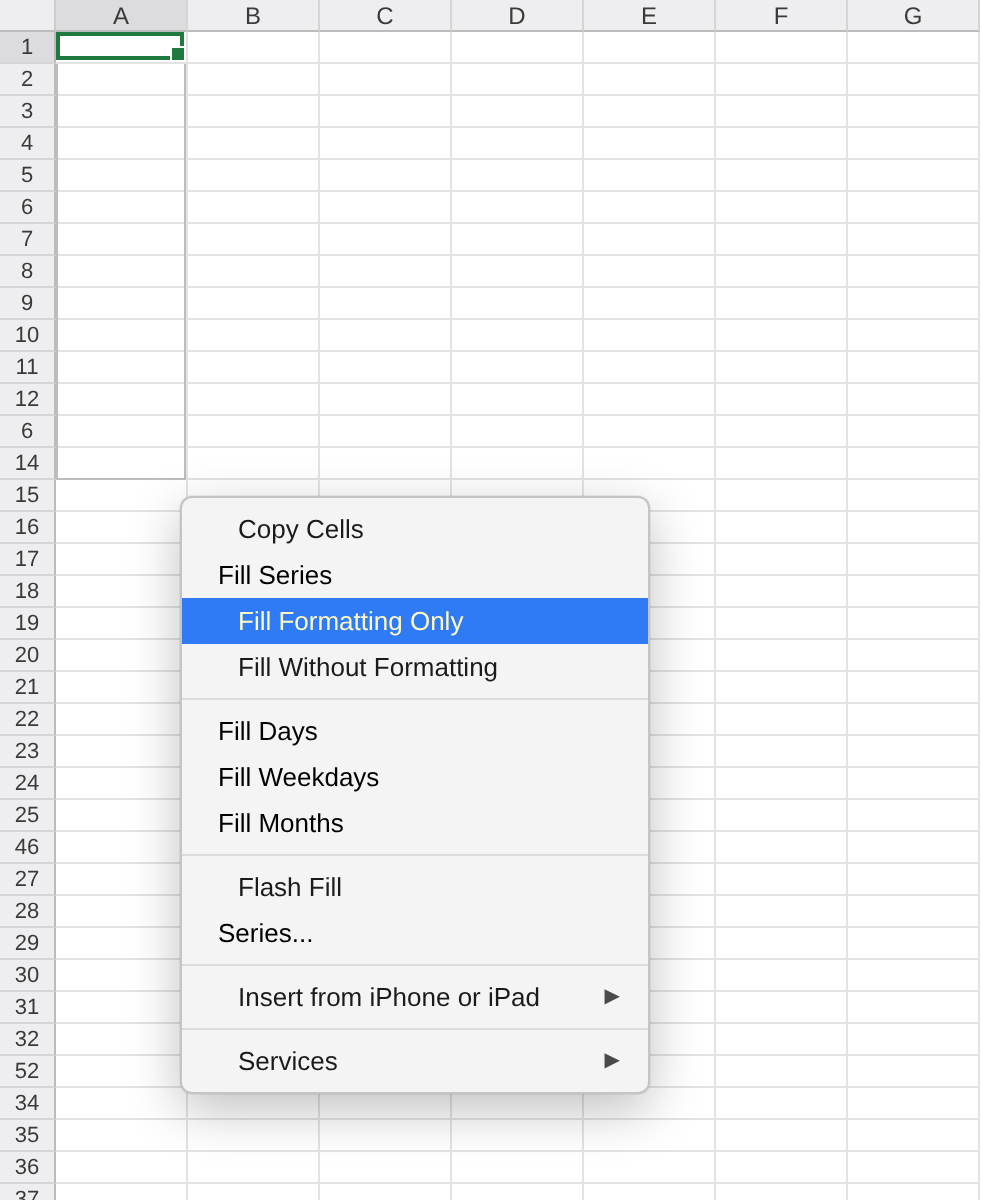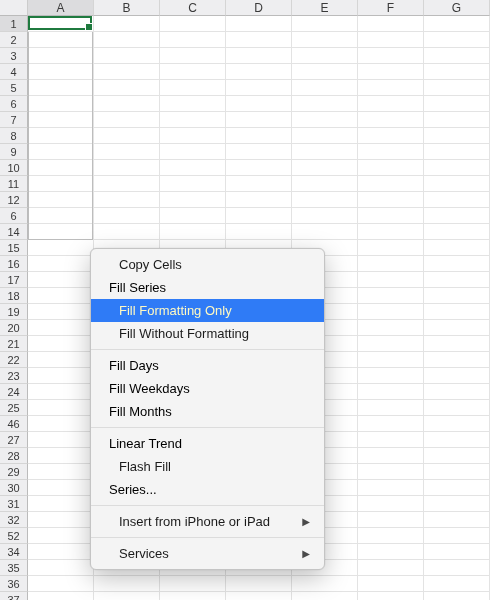--- a/index.html
+++ b/index.html
@@ -440,23 +440,20 @@
     <div class="mitem disabled">
       <span>Fill Days</span>
     </div>
     <div class="mitem disabled">
       <span>Fill Weekdays</span>
     </div>
     <div class="mitem disabled">
       <span>Fill Months</span>
     </div>
     <div class="msep"></div>
-    <div class="mitem disabled">
-      <span>Linear Trend</span>
-    </div>
     <div class="mitem enabled">
       <span>Flash Fill</span>
     </div>
     <div class="mitem disabled">
       <span>Series...</span>
     </div>
     <div class="msep"></div>
     <div class="mitem enabled">
       <span>Insert from iPhone or iPad</span>
       <span class="submenu-arrow">▶</span>

